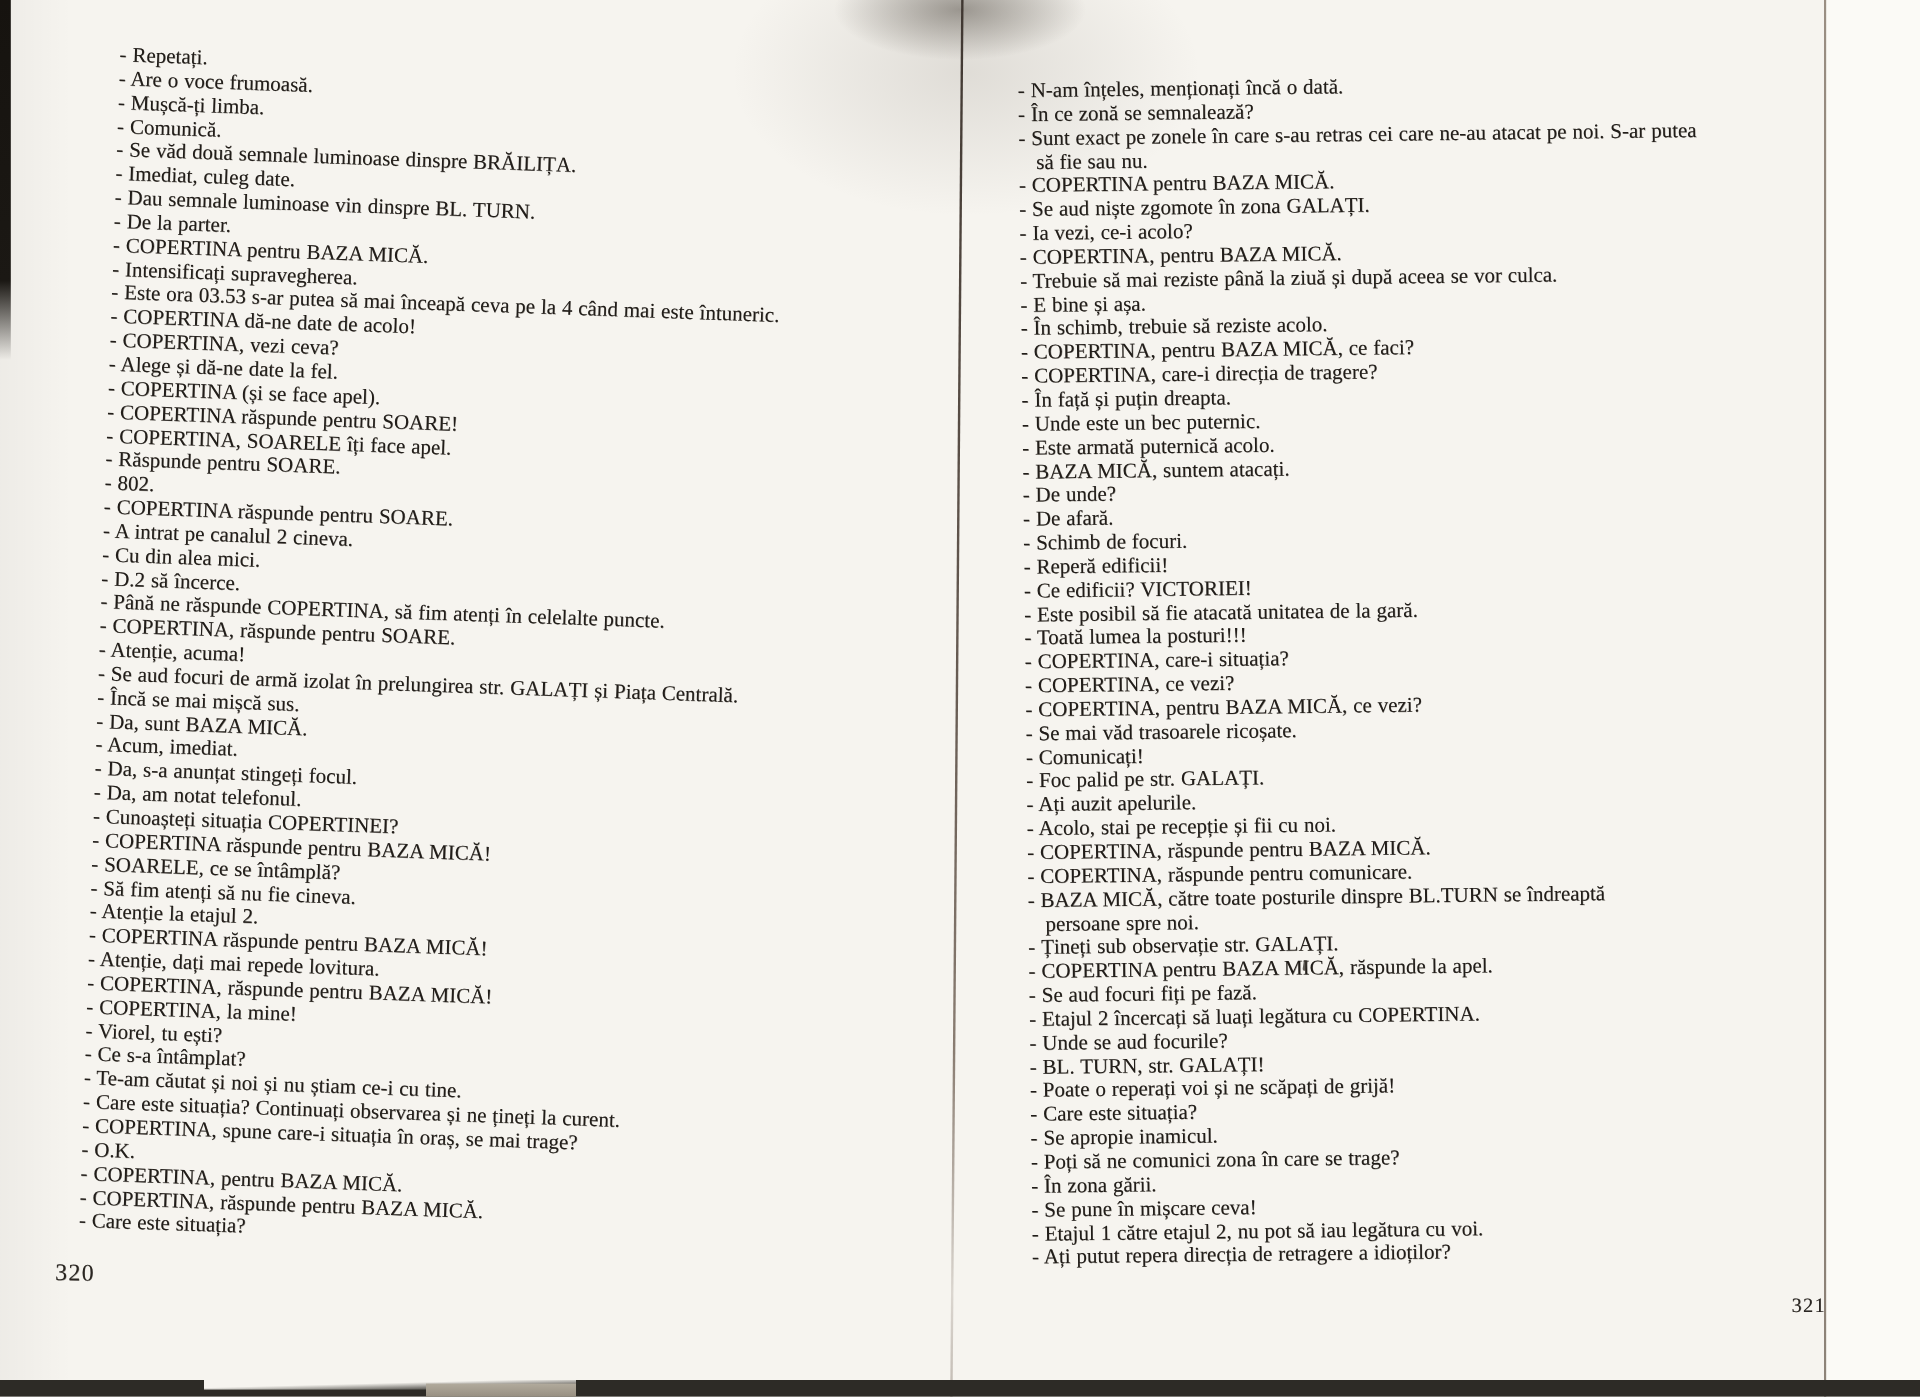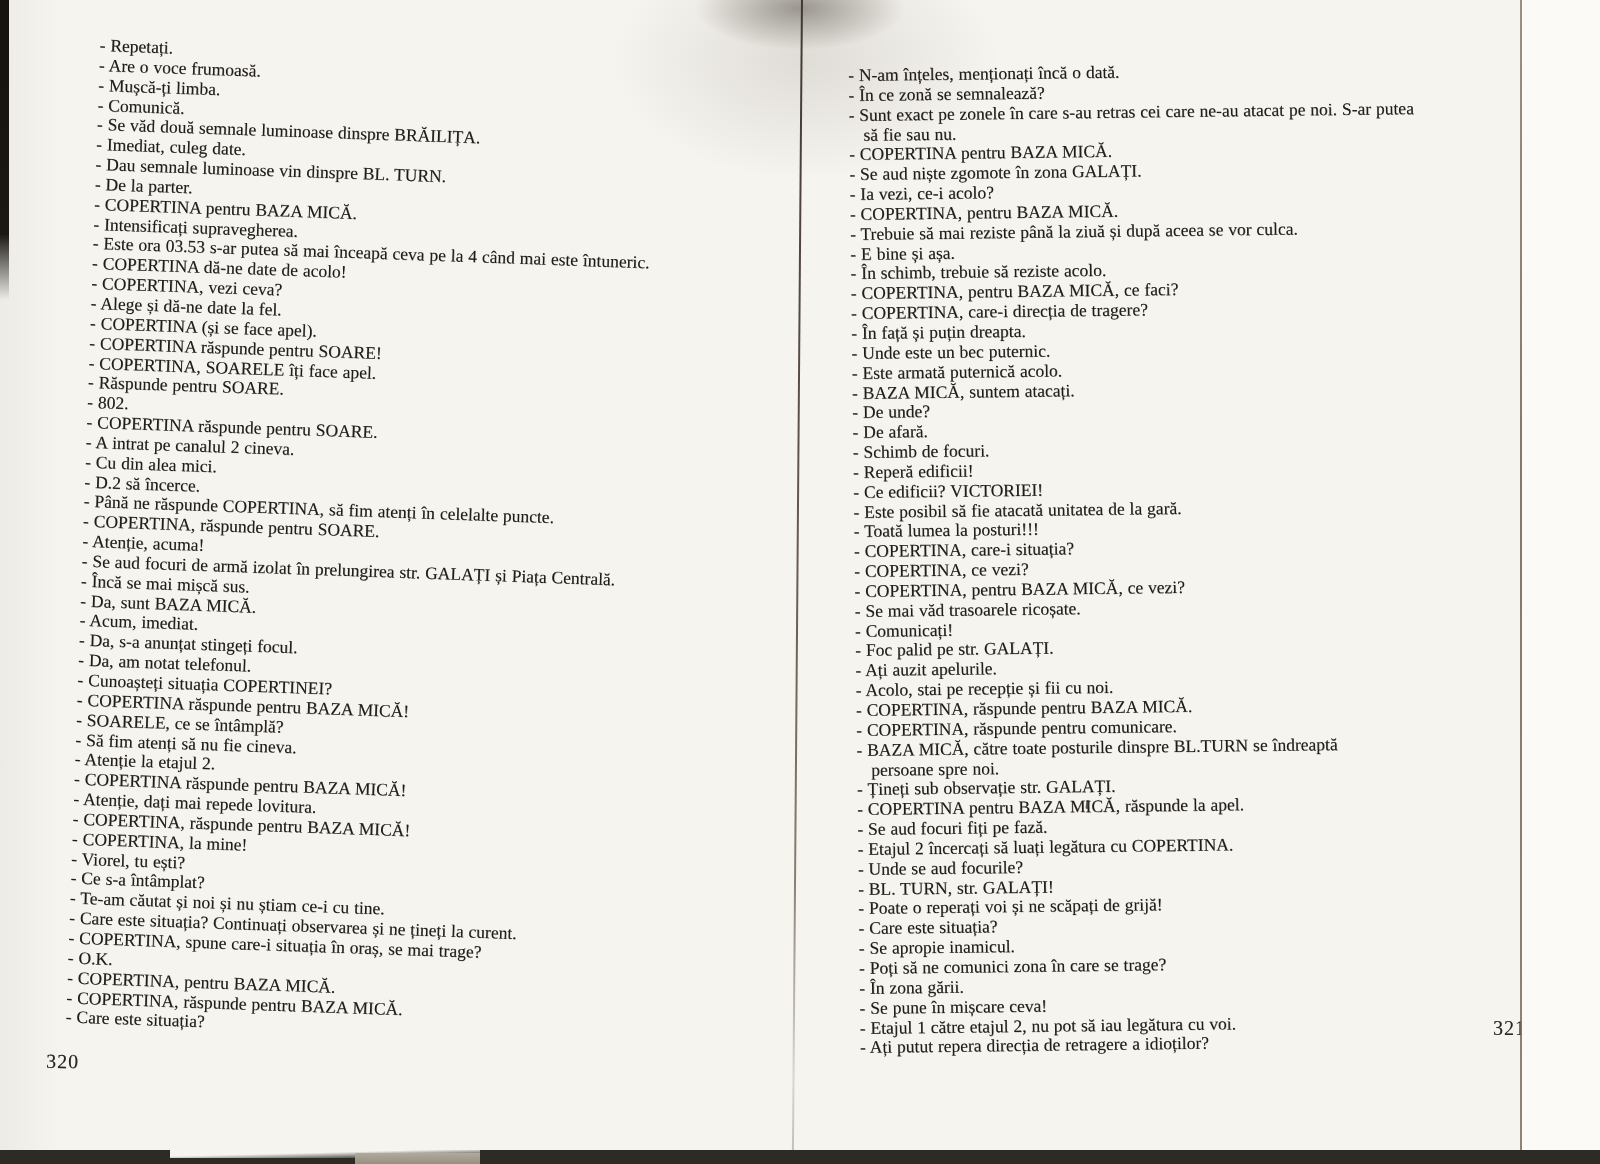--- a/index.html
+++ b/index.html
@@ -70,21 +70,21 @@
   .right-text { left: 848px; top: 66px; transform: rotate(-0.7deg); transform-origin: 0 0; }
   .line { height: 19.85px; }
   .pagenum {
     position: absolute;
     color: #2a2622;
     font-size: 20px;
     letter-spacing: 1px;
     text-shadow: 0.3px 0.3px 0.3px rgba(38,30,24,0.4);
   }
   .pagenum-left  { left: 46px;  top: 1050px; transform: rotate(1deg); }
-  .pagenum-right { left: 1493px; top: 1017px; font-size: 20px; }
+  .pagenum-right { left: 1493px; top: 1078px; font-size: 17px; }
   
   .speck {
     position: absolute; left: 1086px; top: 800px; width: 3px; height: 9px;
     background: #3a342e; border-radius: 1px 1px 2px 2px; transform: rotate(8deg);
     opacity: 0.8;
   }
 </style>
 </head>
 <body>
 

